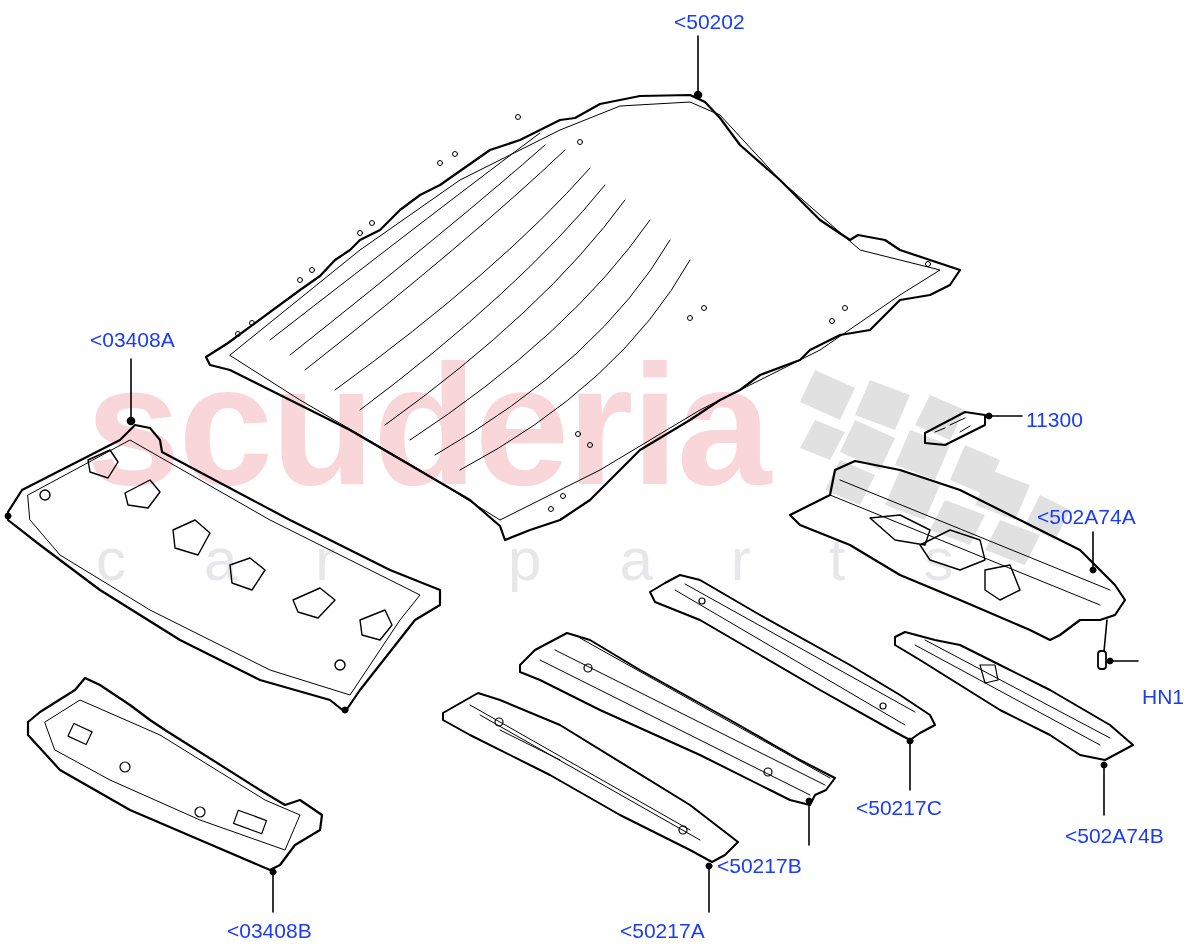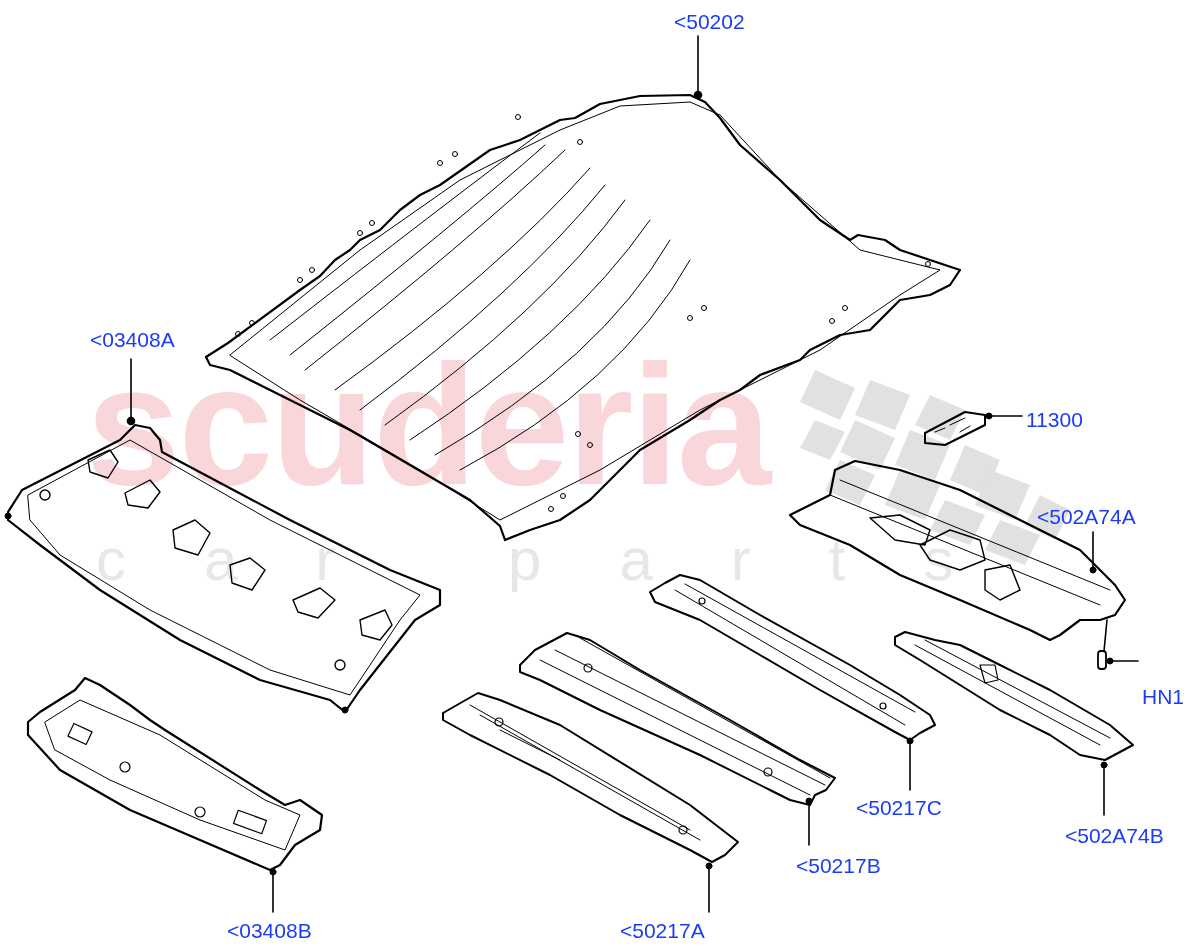--- a/index.html
+++ b/index.html
@@ -165,17 +165,17 @@
     </g>
   </svg>
 
   <div class="label" style="left:644px;top:11px;margin-left:30px;">&lt;50202</div>
   <div class="label" style="left:90px;top:329px;">&lt;03408A</div>
   <div class="label" style="left:1026px;top:409px;">11300</div>
   <div class="label" style="left:1037px;top:506px;text-align:right;">&lt;502A74A</div>
   <div class="label" style="left:1142px;top:686px;text-align:right;">HN1</div>
   <div class="label" style="left:856px;top:797px;">&lt;50217C</div>
   <div class="label" style="left:1033px;top:825px;margin-left:32px;">&lt;502A74B</div>
-  <div class="label" style="left:796px;top:855px;">&lt;50217B</div>
+  <div class="label" style="left:717px;top:855px;">&lt;50217B</div>
   <div class="label" style="left:227px;top:920px;">&lt;03408B</div>
   <div class="label" style="left:620px;top:920px;">&lt;50217A</div>
 
 </div>
 
 </body></html>

